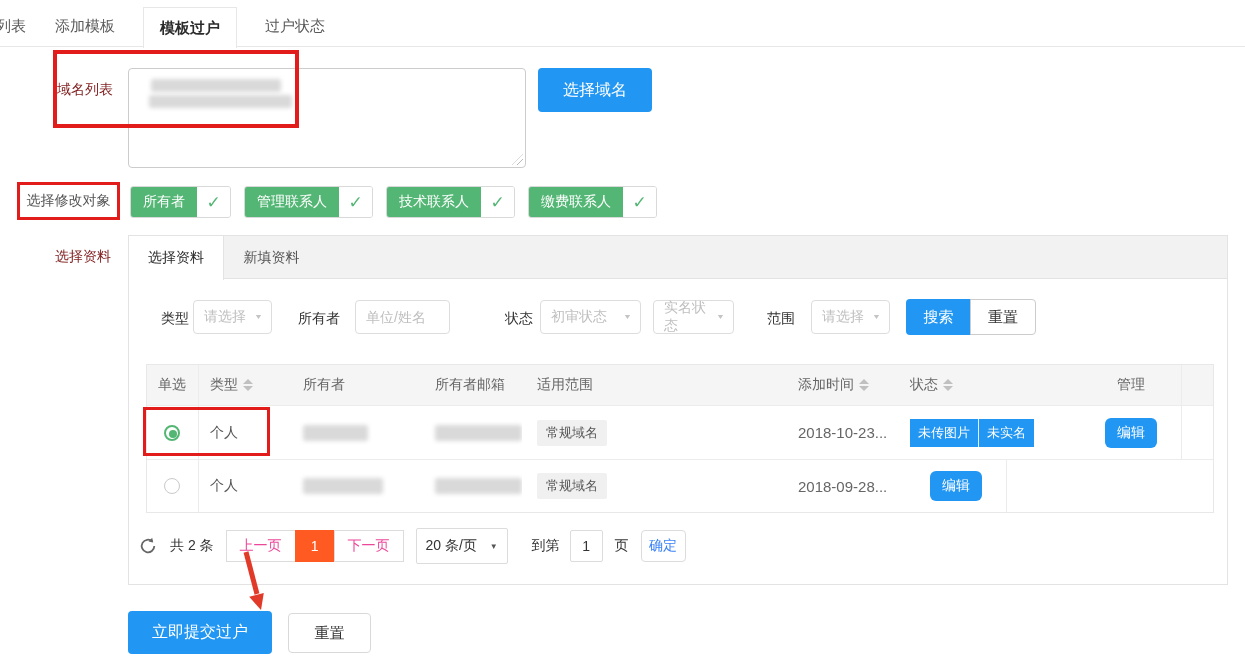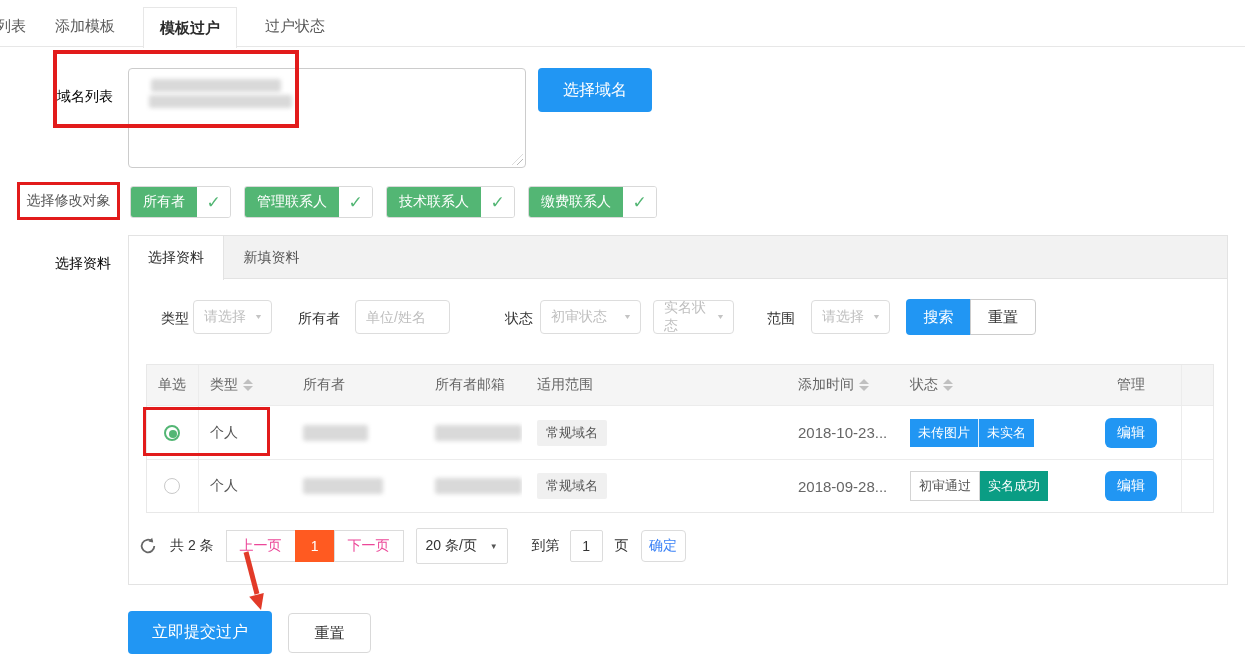--- a/index.html
+++ b/index.html
@@ -7,21 +7,21 @@
   .stage { position:relative; width:1245px; height:667px; background:#fff; overflow:hidden; }
 
   
   .topbar { position:absolute; left:0; top:0; width:1245px; height:47px; border-bottom:1px solid #e7e7e7; background:#fff; }
   .top-tab { position:absolute; top:17px; font-size:15px; color:#595959; cursor:pointer; white-space:nowrap; }
   .top-tab-active { position:absolute; left:143px; top:7px; width:94px; height:41px; background:#fff;
     border:1px solid #e7e7e7; border-bottom:none; z-index:2; display:flex; align-items:center; justify-content:center;
     font-size:15px; font-weight:bold; color:#2b2b2b; }
 
   
-  .lbl { position:absolute; font-size:14px; color:#000000; white-space:nowrap;margin-top:7px; }
+  .lbl { position:absolute; font-size:14px; color:#7f1d1d; white-space:nowrap; }
   .textarea-box { position:absolute; left:128px; top:68px; width:398px; height:100px; border:1px solid #ccc; border-radius:4px; background:#fff; }
   .redact { position:absolute; background:#d9d9d9; border-radius:2px; filter:blur(2px); }
   .resize-grip { position:absolute; right:2px; bottom:2px; width:11px; height:11px;
     background:repeating-linear-gradient(135deg, transparent 0 3px, #b9b9b9 3px 4px);
     clip-path:polygon(100% 0, 0 100%, 100% 100%); cursor:nwse-resize; }
   .btn-blue { background:#2196f3; color:#fff; border:none; border-radius:4px; cursor:pointer;
     display:flex; align-items:center; justify-content:center; font-family:inherit; }
   .select-domain { position:absolute; left:538px; top:68px; width:114px; height:44px; font-size:16px; }
 
   
@@ -246,26 +246,20 @@
           </div>
         <div class="cell c3">
             <span class="redact" style="position:static; width:110px; height:16px;"></span>
           </div>
         <div class="cell c4">
             <span class="tag">常规域名</span>
           </div>
         <div class="cell c5">
             <span class="date-txt">2018-09-28...</span>
           </div>
-        <div class="cell c6">
-          <span class="badge-group">
-            <span class="badge outline">初审通过</span>
-            <span class="badge teal">实名成功</span>
-          </span>
-        </div>
         <div class="cell c7">
             <button class="btn-blue btn-edit">编辑</button>
           </div>
         <div class="cell c8"></div>
       </div>
     </div>
 
     <div class="pager">
       <svg class="pg-refresh" viewBox="0 0 18 18">
         <path d="M15.3 9a6.3 6.3 0 1 1-1.9-4.5" fill="none" stroke="#666" stroke-width="1.8"></path>

